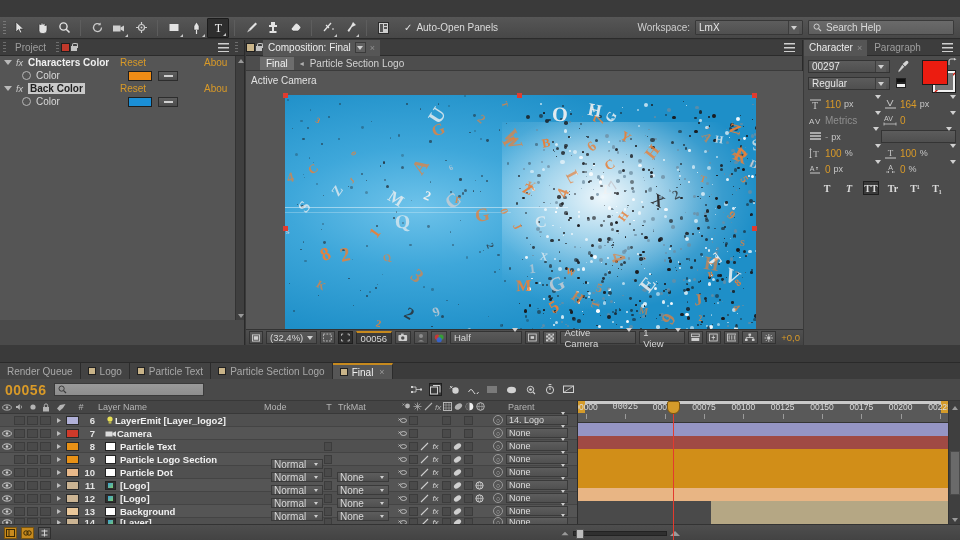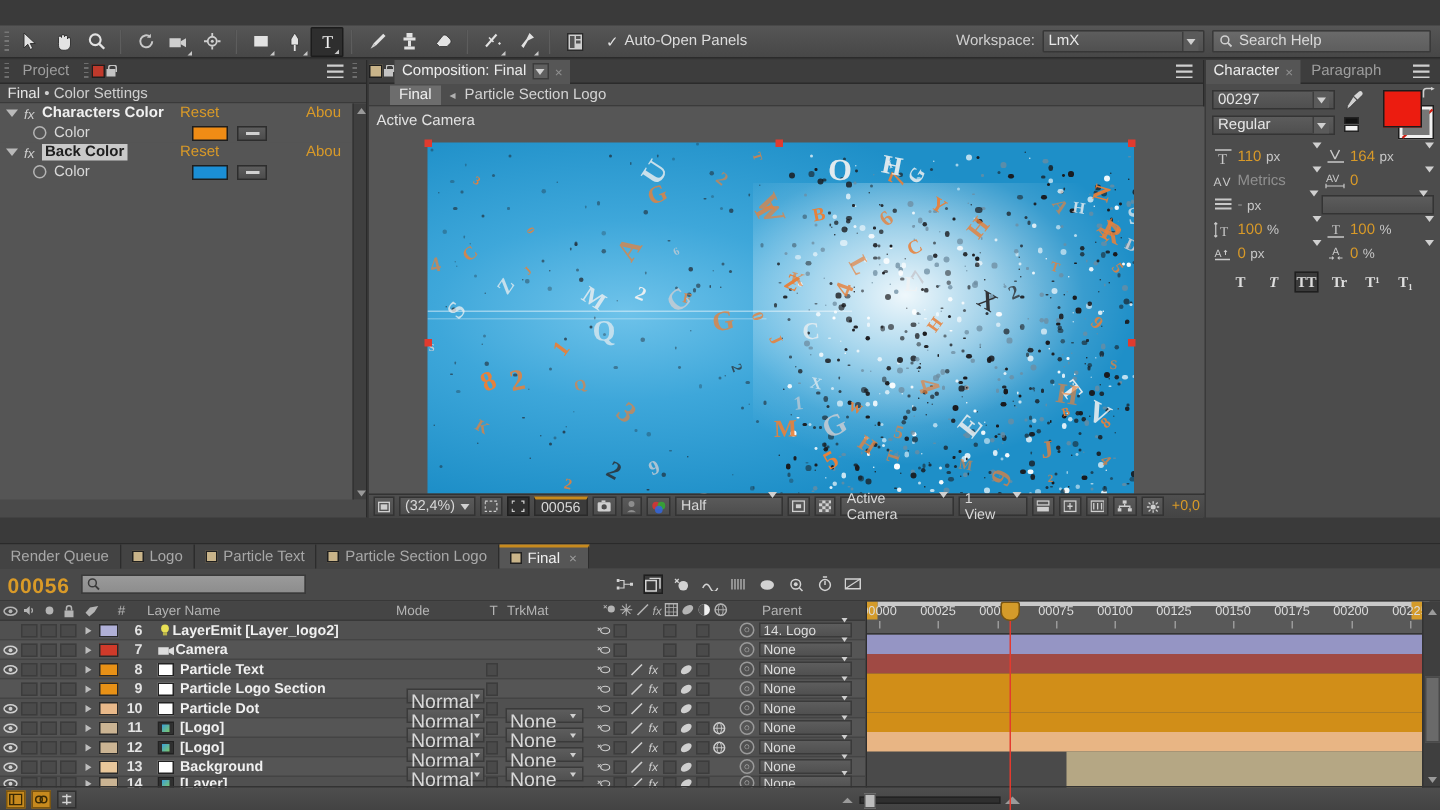--- a/index.html
+++ b/index.html
@@ -205,21 +205,21 @@
   .eye { width:13px; height:13px; display:flex; align-items:center; justify-content:center; }
   .cellbox { width:11px;height:9px;background:#4a4a4a;border:1px solid #3c3c3c; margin:0 1px;}
   .lcolor { width:13px;height:9px;border:1px solid #2a2a2a; }
   .lnum { width:20px; text-align:right; padding-right:4px; color:#e4e4e4; font-weight:bold; font-size:9.5px;}
   .lname { color:#f0f0f0; font-weight:bold; font-size:9.5px; white-space:nowrap; }
   .srcicon { width:11px;height:9px; margin-right:4px; background:#fff; border:1px solid #222; }
   .srcicon.film { background:linear-gradient(#2f2f2f,#2f2f2f); position:relative; }
   .srcicon.film::after{content:"";position:absolute;left:2px;top:1px;right:2px;bottom:1px;
      background:linear-gradient(135deg,#39a0d8,#7ec86b);}
   .mode-sel { width:52px;height:10px;background:linear-gradient(#5d5d5d,#505050);border:1px solid #3a3a3a;
-     display:flex;padding:0 2px;font-size:13px;color:#d8d8d8;margin-top:36px;}
+     display:flex;align-items:center;padding:0 2px;font-size:10px;color:#d8d8d8;margin-top:36px;}
   .mode-sel .arrow-box{margin-left:auto;width:9px;height:8px;display:flex;align-items:center;justify-content:center;}
   .tiny-caret{width:0;height:0;border-left:2.5px solid transparent;border-right:2.5px solid transparent;border-top:3px solid #cfcfcf;}
   .sw-cell { width:11px;height:11px;display:flex;align-items:center;justify-content:center;color:#cfcfcf;font-size:8px;}
   .parent-sel { width:62px;height:10px;background:linear-gradient(#5d5d5d,#505050);border:1px solid #3a3a3a;
      display:flex;align-items:center;padding:0 2px;font-size:9px;color:#dcdcdc;}
   .pickwhip { width:10px;height:10px;border:1px solid #9a9a9a;border-radius:50%;
      display:flex;align-items:center;justify-content:center;color:#bdbdbd;font-size:7px;}
 
   .tracks { position:relative; width:382px; height:140px; background:#4a4a4a; overflow:hidden; }
   .ruler { position:relative; height:22px; background:#595959; border-bottom:1px solid #343434; }
@@ -392,25 +392,20 @@
           <i></i>
         </div>
       <div class="swatch-red"></div>
       <div class="lockico"></div>
       <div class="pmenu">
         <div class="hamb"></div>
         <div class="tg">
             <i></i>
           </div>
       </div>
-    </div>
-    <div class="ec-breadcrumb">
-      <b>Final</b>
-      <span>•</span>
-      <span>Color Settings</span>
     </div>
     <div class="ec-body">
 
       <div class="ec-row eff">
         <i class="tri"></i>
         <span class="fx-badge">fx</span>
         <span class="eff-name">Characters Color</span>
         <span class="reset">Reset</span>
         <span class="about">Abou</span>
       </div>
@@ -2571,21 +2566,21 @@
       </div>
 
       <div class="tracks">
         <div class="ruler" id="ruler">
           <div class="wbtrack"></div>
           <div class="workbar-l" style="left:0"></div>
           <div class="workbar-r" style="right:12px"></div>
         <i class="tick" style="left: 8px;"></i>
             <span class="tlabel" style="left: 8px;">00000</span>
             <i class="tick" style="left: 47.3333px;"></i>
-            <span class="tlabel" style="left: 47.3333px;">00025</span>
+            <span class="tlabel" style="left: 47.3333px; font-family: Liberation Mono, monospace;">00025</span>
             <i class="tick" style="left: 86.6667px;"></i>
             <span class="tlabel" style="left: 86.6667px;">00050</span>
             <i class="tick" style="left: 126px;"></i>
             <span class="tlabel" style="left: 126px;">00075</span>
             <i class="tick" style="left: 165.333px;"></i>
             <span class="tlabel" style="left: 165.333px;">00100</span>
             <i class="tick" style="left: 204.667px;"></i>
             <span class="tlabel" style="left: 204.667px;">00125</span>
             <i class="tick" style="left: 244px;"></i>
             <span class="tlabel" style="left: 244px;">00150</span>

